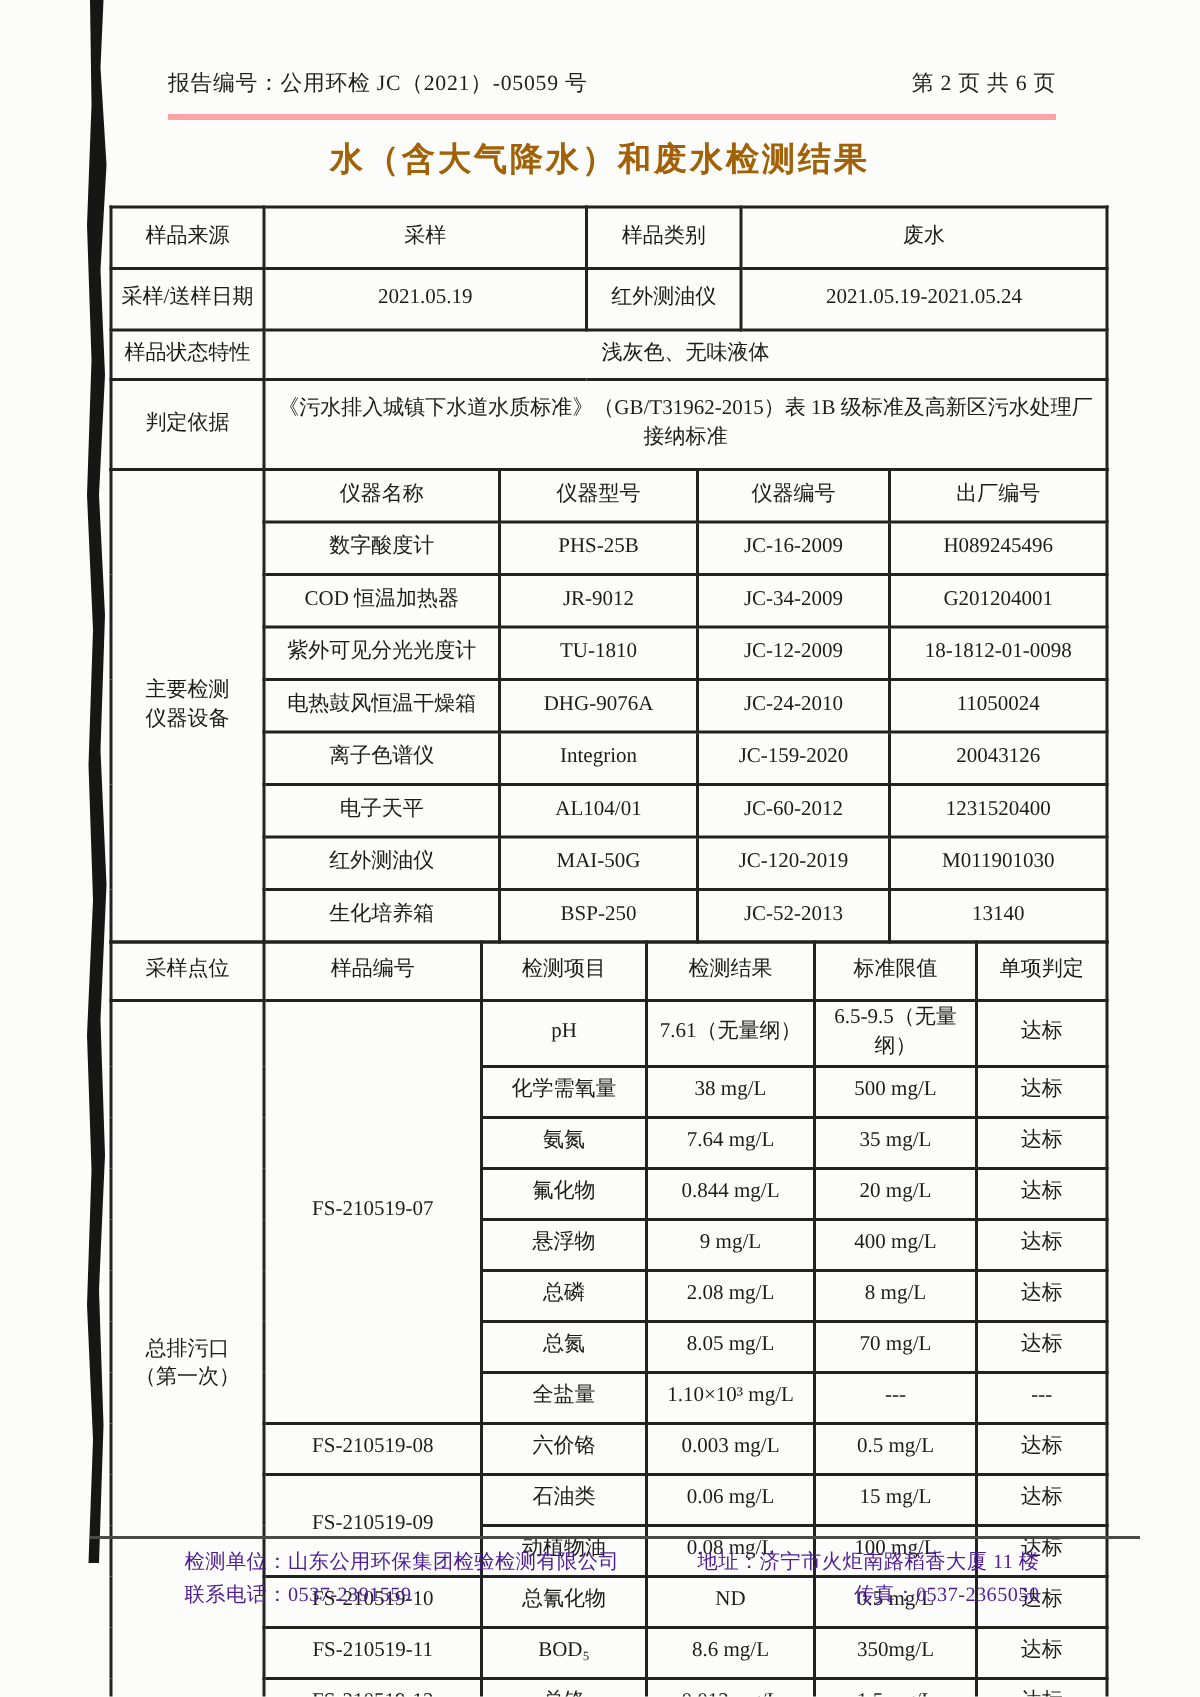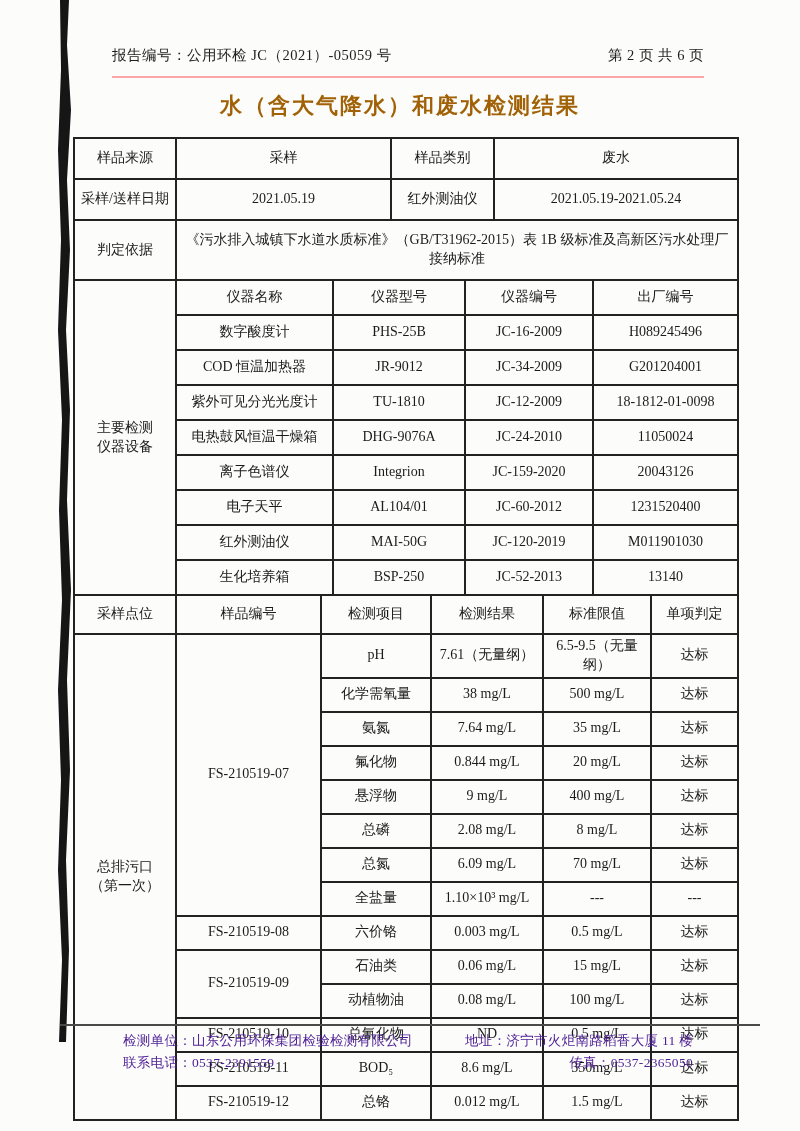--- a/index.html
+++ b/index.html
@@ -4,21 +4,21 @@
 <style>
   html,body{margin:0;padding:0;}
   body{
     width:800px;height:1131px;position:relative;overflow:hidden;
     background:#fcfcfa;color:#1e1e1e;
     font-family:"Liberation Serif","DejaVu Serif",serif;
   }
   .scan-strip{position:absolute;left:52px;top:0;width:30px;height:1042px;pointer-events:none;}
   .doc-header{
     position:absolute;left:112px;top:46px;width:592px;height:30px;
-    border-bottom:2px solid #fca5a5;
+    border-bottom:4px solid #fca5a5;
     display:flex;justify-content:space-between;align-items:flex-start;
     font-size:14.5px;letter-spacing:0.5px;text-align:center;
   }
   .doc-title{
     position:absolute;left:0;top:91px;width:100%;text-align:center;
     font-size:22px;font-weight:bold;letter-spacing:2px;color:#a16207;
   }
   .tables{position:absolute;left:73px;top:137px;width:664px;}
   table{border-collapse:collapse;table-layout:fixed;width:664px;}
   table + table{margin-top:-2px;}
@@ -65,20 +65,24 @@
       <td>样品来源</td>
       <td>采样</td>
       <td>样品类别</td>
       <td>废水</td>
     </tr>
     <tr class="h35">
       <td>采样/送样日期</td>
       <td>2021.05.19</td>
       <td>红外测油仪</td>
       <td>2021.05.19-2021.05.24</td>
+    </tr>
+    <tr class="h27">
+      <td>样品状态特性</td>
+      <td colspan="3">浅灰色、无味液体</td>
     </tr>
     <tr class="h54">
       <td>判定依据</td>
       <td colspan="3" style="padding:2px 8px;">《污水排入城镇下水道水质标准》（GB/T31962-2015）表 1B 级标准及高新区污水处理厂接纳标准</td>
     </tr>
   </tbody>
     </table>
 
   <table>
     <colgroup>
@@ -200,21 +204,21 @@
       <td>达标</td>
     </tr>
     <tr class="h28">
       <td>总磷</td>
       <td>2.08 mg/L</td>
       <td>8 mg/L</td>
       <td>达标</td>
     </tr>
     <tr class="h28">
       <td>总氮</td>
-      <td>6.09 mg/L</td>
+      <td>8.05 mg/L</td>
       <td>70 mg/L</td>
       <td>达标</td>
     </tr>
     <tr class="h28">
       <td>全盐量</td>
       <td>1.10×10³ mg/L</td>
       <td>---</td>
       <td>---</td>
     </tr>
     <tr class="h28">

